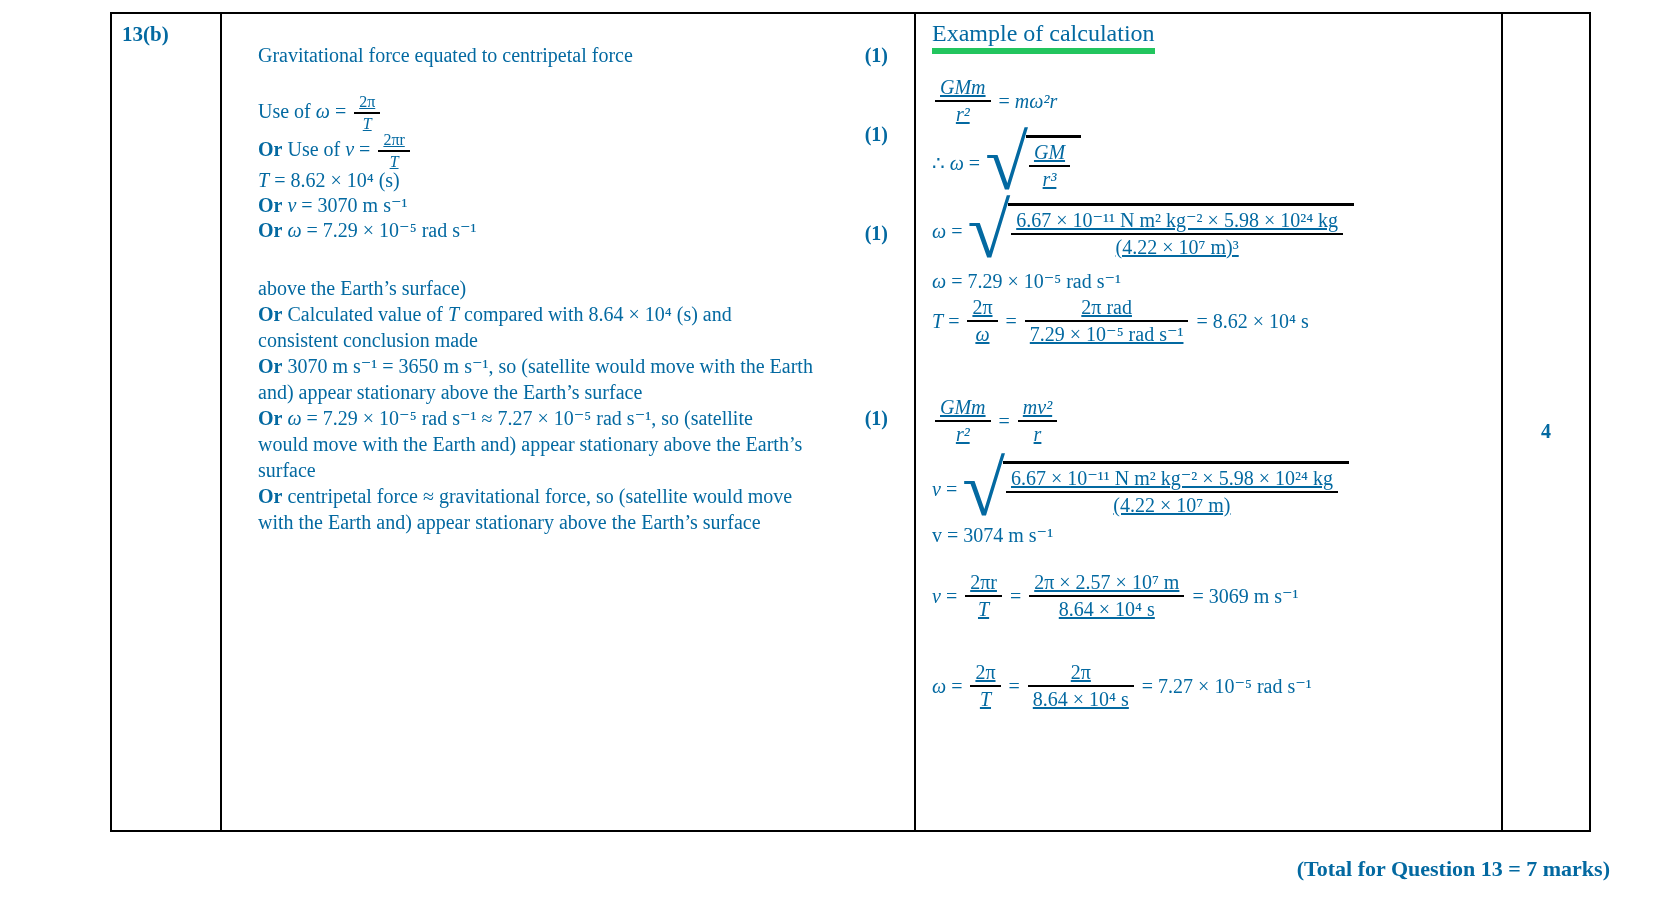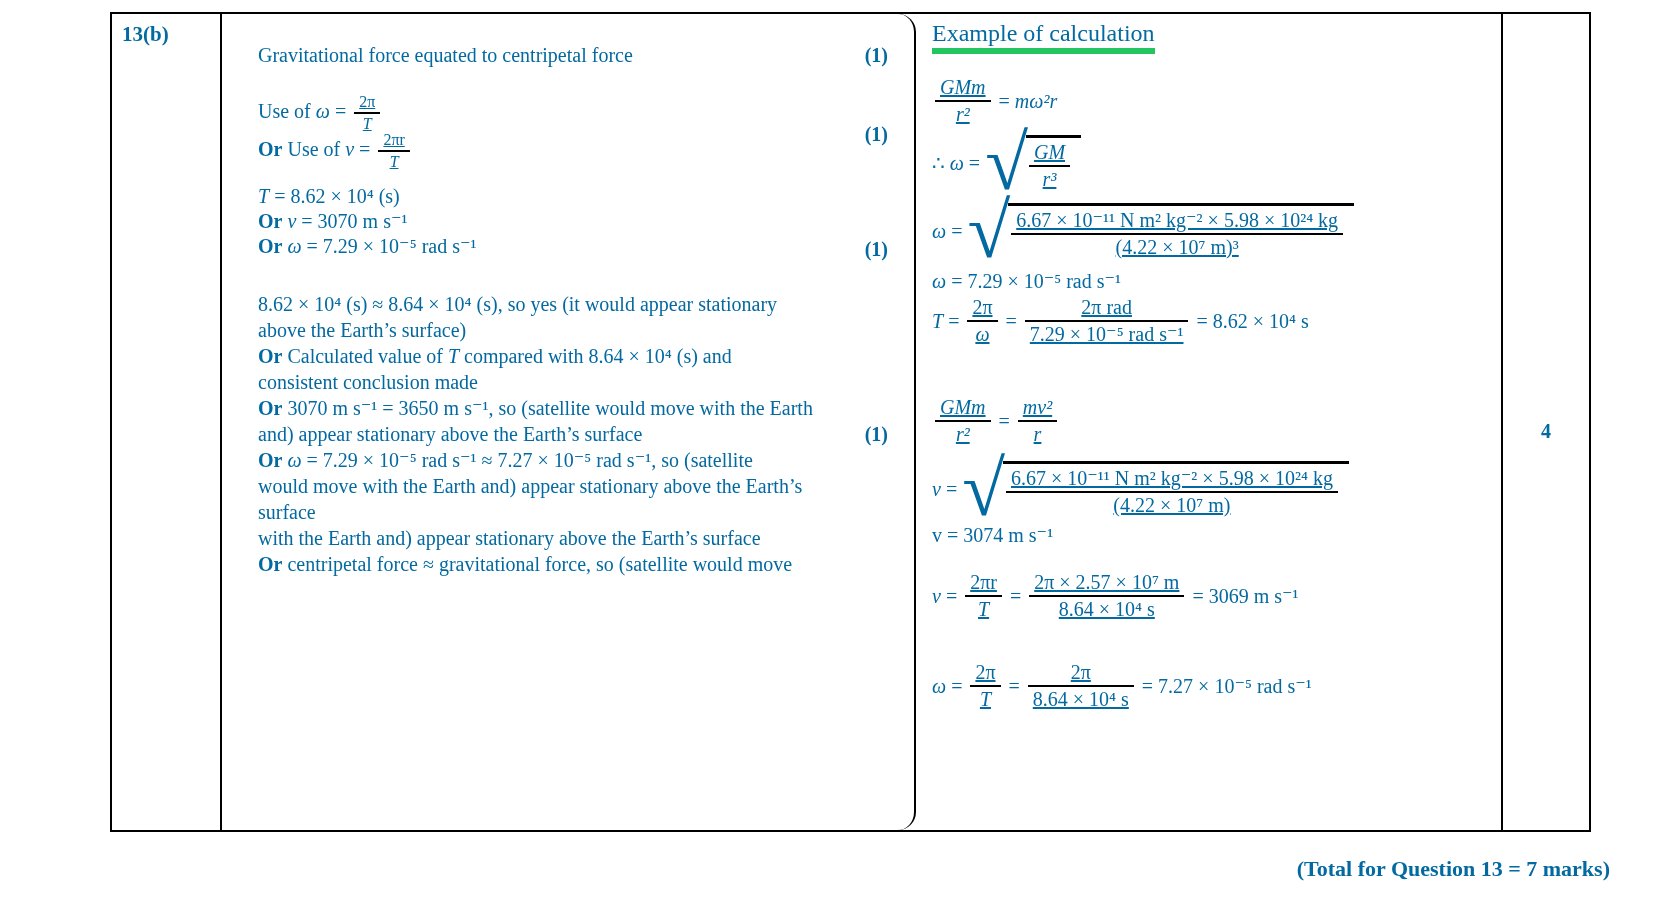--- a/index.html
+++ b/index.html
@@ -9,33 +9,33 @@
     font-family:"Liberation Serif","DejaVu Serif",serif; color:#0369a1;
     overflow:hidden;
   }
   .ms-table {
     position:absolute; left:110px; top:12px; width:1481px; height:820px;
     border:2px solid #000; display:flex; flex-direction:row;
   }
   .col { height:100%; }
   .col-q    { width:110px; border-right:2px solid #000; padding:8px 4px 0 10px; }
   .col-ans  { width:694px; border-right:2px solid #000; position:relative;
-              padding:28px 0 0 36px; overflow:hidden; font-size:20px;border-radius:18px; }
+              padding:28px 0 0 36px; overflow:hidden; font-size:20px; }
   .col-calc { width:587px; border-right:2px solid #000; padding:6px 0 0 16px;
               overflow:hidden; font-size:20px; }
   .col-mark { flex:1; text-align:center; padding-top:406px; }
 
   .qnum { font-weight:bold; font-size:21px; }
   .marknum { font-weight:bold; font-size:20px; }
 
   .point { position:relative; width:100%; }
   .mark1 { position:absolute; right:26px; font-weight:bold; font-size:20px; }
   .p1 { margin-top:0; line-height:26px; }
   .p2 { margin-top:24px; }
-  .p3 { margin-top:16px; line-height:25px; }
+  .p3 { line-height:25px; }
   .p4 { margin-top:32px; line-height:26px; }
   .p4 .pline { white-space:nowrap; }
 
   .bold { font-weight:bold; }
   .it { font-style:italic; }
 
   .mline { display:block; height:38px; line-height:38px; white-space:nowrap; }
 
   .frac { display:inline-block; vertical-align:middle; text-align:center; margin:0 3px;text-decoration:underline; }
   .frac .num { display:block; padding:0 5px 1px; border-bottom:2px solid #000; line-height:1.15; }
@@ -94,31 +94,30 @@
       </div>
 
       <div class="point p3">
         <div><span class="it">T</span><span> = 8.62 × 10⁴ (s)</span></div>
         <div><span class="bold">Or</span><span class="it"> v</span><span> = 3070 m s⁻¹</span></div>
         <div><span class="bold">Or</span><span class="it"> ω</span><span> = 7.29 × 10⁻⁵ rad s⁻¹</span></div>
         <span class="mark1" style="top:53px;">(1)</span>
       </div>
 
       <div class="point p4">
-        <div class="pline"><span class="bold"></span><span>8.62 × 10⁴ (s) ≈ 8.64 × 10⁴ (s), so yes (it would appear stationary</span><span class="it"></span><span></span></div>
         <div class="pline"><span class="bold"></span><span>above the Earth’s surface)</span><span class="it"></span><span></span></div>
         <div class="pline"><span class="bold">Or</span><span> Calculated value of </span><span class="it">T</span><span> compared with 8.64 × 10⁴ (s) and</span></div>
         <div class="pline"><span class="bold"></span><span>consistent conclusion made</span><span class="it"></span><span></span></div>
         <div class="pline"><span class="bold">Or</span><span> 3070 m s⁻¹ = 3650 m s⁻¹, so (satellite would move with the Earth</span><span class="it"></span><span></span></div>
         <div class="pline"><span class="bold"></span><span>and) appear stationary above the Earth’s surface</span><span class="it"></span><span></span></div>
         <div class="pline"><span class="bold">Or</span><span> </span><span class="it">ω</span><span> = 7.29 × 10⁻⁵ rad s⁻¹ ≈ 7.27 × 10⁻⁵ rad s⁻¹, so (satellite</span></div>
         <div class="pline"><span class="bold"></span><span>would move with the Earth and) appear stationary above the Earth’s</span><span class="it"></span><span></span></div>
         <div class="pline"><span class="bold"></span><span>surface</span><span class="it"></span><span></span></div>
+        <div class="pline"><span class="bold">Or</span><span> centripetal force ≈ gravitational force, so (satellite would move</span><span class="it"></span><span></span></div>
         <div class="pline"><span class="bold"></span><span>with the Earth and) appear stationary above the Earth’s surface</span><span class="it"></span><span></span></div>
-        <div class="pline"><span class="bold">Or</span><span> centripetal force ≈ gravitational force, so (satellite would move</span><span class="it"></span><span></span></div>
         <span class="mark1" style="top:130px;">(1)</span>
       </div>
     </div>
 
     <div class="col col-calc">
 
       <div>
         <span class="heading-underline">Example of calculation</span>
       </div>
 

